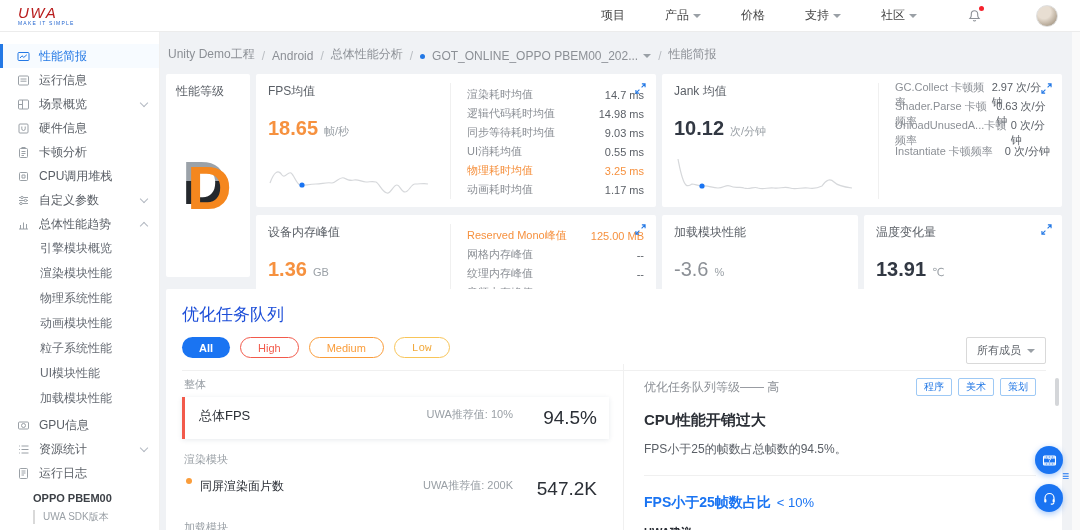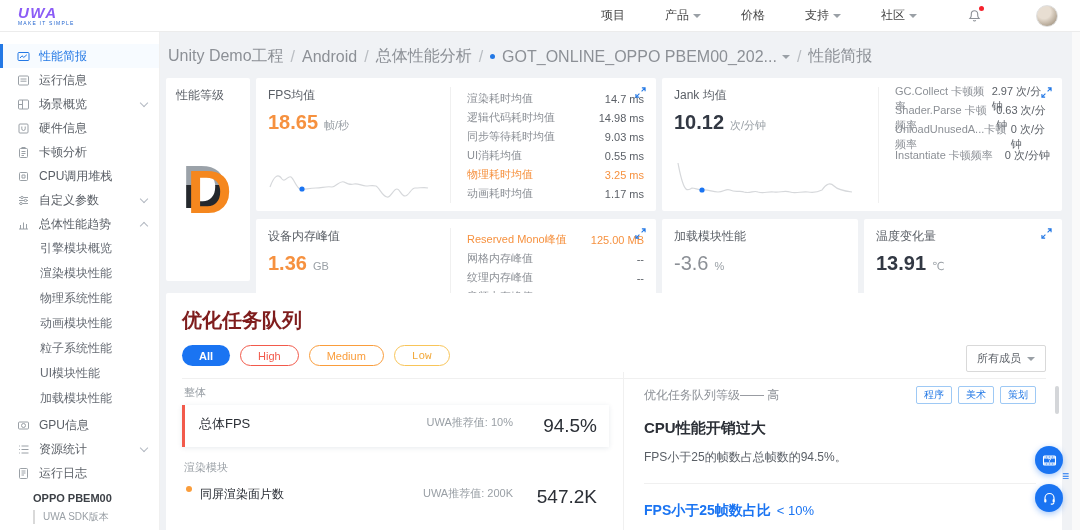--- a/index.html
+++ b/index.html
@@ -5,21 +5,21 @@
   * { margin:0; padding:0; box-sizing:border-box; }
   html,body { width:1080px; height:530px; }
   body {
     position:relative; overflow:hidden; background:#f0f2f5;
     font-family:"Liberation Sans","DejaVu Sans",sans-serif; color:#595959;
   }
   
   .topbar { position:absolute; top:0; left:0; right:0; height:32px; background:#fff;
     border-bottom:1px solid #ececec; display:flex; align-items:center; padding:0 22px 0 18px; z-index:20; }
   .logo { display:flex; flex-direction:column; line-height:1; cursor:pointer; }
-  .logo .logo-main { font-size:15px; font-weight:700; font-style:italic; color:#8b5cf6; letter-spacing:1.5px; }
+  .logo .logo-main { font-size:15px; font-weight:400; font-style:italic; color:#b91c1c; letter-spacing:1.5px; }
   .logo .logo-sub { font-size:5px; color:#2567d0; letter-spacing:1.2px; margin-top:1px; }
   .topnav { margin-left:auto; display:flex; align-items:center; gap:40px; font-size:12px; color:#454545; }
   .topnav .nav-item { display:flex; align-items:center; gap:4px; cursor:pointer; }
   .caret-down { width:0; height:0; border-left:4px solid transparent; border-right:4px solid transparent; border-top:4px solid #9aa0a6; display:inline-block; }
   .bell-wrap { position:relative; margin-left:10px; cursor:pointer; }
   .bell-dot { position:absolute; top:-2px; right:-2px; width:5px; height:5px; border-radius:50%; background:#f5222d; }
   .avatar { width:22px; height:22px; border-radius:50%; margin-left:14px;
     background:radial-gradient(circle at 35% 30%, #e8ded2 0 35%, #b8ab9a 70%, #8c8174 100%); border:1px solid #e0e0e0; cursor:pointer; }
   
   .sidebar { position:absolute; top:32px; left:0; bottom:0; width:160px; background:#fff; border-right:1px solid #f0f0f0; z-index:10; padding-top:12px; }
@@ -28,60 +28,60 @@
   .menu-item.active::before { content:""; position:absolute; left:0; top:0; bottom:0; width:3px; background:#2378e5; }
   .menu-item .mi-icon { width:13px; height:13px; flex:0 0 13px; display:flex; }
   .menu-item .chev { margin-left:auto; width:6px; height:6px; border-right:1px solid #b3b9c2; border-bottom:1px solid #b3b9c2; transform:rotate(45deg); margin-top:-3px; }
   .menu-item .chev.up { transform:rotate(-135deg); margin-top:3px; }
   .submenu-item { height:25px; line-height:25px; padding-left:40px; font-size:12px; color:#666b73; cursor:pointer; }
   .side-footer { position:absolute; left:0; right:0; bottom:6px; padding-left:17px;margin-left:16px; }
   .side-device { font-size:11px; color:#3c4046; font-weight:bold; margin-bottom:6px; }
   .side-sdk { font-size:10px; color:#9aa0a6; border-left:2px solid #d9d9d9; padding-left:8px; height:14px; line-height:14px; cursor:pointer; }
   
   .main { position:absolute; left:160px; top:32px; right:0; bottom:0; }
-  .breadcrumb { display:flex; align-items:center; gap:7px; font-size:16px; color:#8c9096; padding:14px 0 11px 8px; }
+  .breadcrumb { display:flex; align-items:flex-end; gap:7px; font-size:12px; color:#8c9096; padding:14px 0 11px 8px; }
   .breadcrumb .bc-seg { cursor:pointer; }
   .breadcrumb .bc-sep { color:#b9bdc2; }
   .bc-dot { width:5px; height:5px; border-radius:50%; background:#2378e5; display:inline-block; margin-right:2px; }
   .bc-current { display:flex; align-items:center; gap:5px; }
   
   .cards-zone { margin:0 18px 0 6px; }
   .cards-flex { display:flex; gap:6px; height:203px; }
   .grade-card { width:84px; background:#fff; border-radius:2px; padding:9px 10px; }
   .card-title { font-size:12px; color:#5a5f66; }
   .grade-letter { margin:52px 0 0 6px; font-size:62px; font-weight:800; line-height:1;
     background:linear-gradient(180deg,#9ba2a9 0 47%,#24282d 47% 100%); -webkit-background-clip:text; background-clip:text; color:transparent;
     text-shadow:5px 5px 0 #f5871e; font-family:"Liberation Sans","DejaVu Sans",sans-serif; }
   .right-col { flex:1; display:flex; flex-direction:column; gap:8px; }
   .cards-row { display:flex; gap:6px; flex:1; }
   .card { background:#fff; border-radius:2px; padding:9px 12px 8px 12px; position:relative; display:flex; }
   .card .expand-btn { position:absolute; top:9px; right:10px; cursor:pointer; }
   .card-left { display:flex; flex-direction:column; }
   .card-head { font-size:12px; color:#5a5f66; }
-  .value-line { margin-top:7px; display:flex; align-items:baseline; gap:6px; }
+  .value-line { margin-top:17px; display:flex; align-items:baseline; gap:6px; }
   .big-val { font-size:20px; font-weight:bold; }
   .big-val.orange { color:#f6913f; }
   .big-val.dark { color:#323843; }
   .big-val.grey { color:#8c9096; font-weight:normal; }
   .val-unit { font-size:11px; color:#9aa0a6; }
   .spark { margin-top:auto; }
   .metric-list { border-left:1px solid #f0f0f0; margin-left:14px; padding:2px 0 0 16px; flex:1; display:flex; flex-direction:column; justify-content:flex-start; gap:0; }
   .metric-row { display:flex; justify-content:space-between; font-size:11px; color:#8c9096; height:19px; align-items:center; }
   .metric-row .m-val { color:#5a5f66; }
   .metric-row.hl, .metric-row.hl .m-val { color:#f6913f; }
   .card-fps, .card-mem { width:400px; flex:0 0 400px; }
   .card-jank { flex:1; }
   .card-power { width:196px; flex:0 0 196px; }
   .card-temp { flex:1; }
   .fps-left { width:168px; flex:0 0 168px; }
   .jank-left { width:190px; flex:0 0 190px; }
   
   .task-card { margin-top:12px; background:#fff; border-radius:2px; height:400px; position:relative; }
   .task-head { padding:14px 16px 0 16px; }
-  .task-title { font-size:20px; color:#7f1d1d; font-weight:bold; }
+  .task-title { font-size:17px; color:#1d4ed8; font-weight:normal; }
   .filter-row { display:flex; align-items:center; margin-top:11px; gap:10px; padding-bottom:12px; border-bottom:1px solid #f0f0f0; }
   .pill { height:21px; padding:0 17px; border-radius:11px; font-size:11px; display:flex; align-items:center; cursor:pointer; }
   .pill-all { background:#1a74f2; color:#fff; font-weight:bold; }
   .pill-high { border:1px solid #f25a4b; color:#f25a4b; }
   .pill-medium { border:1px solid #fa9d3b; color:#fa9d3b; }
   .pill-low { border:1px solid #f8c559; color:#f2a93b;font-family:Liberation Mono, monospace; }
   .members-btn { margin-left:auto; border:1px solid #d9d9d9; border-radius:2px; background:#fff; font-size:11px; color:#5a5f66;
     padding:5px 10px; display:flex; align-items:center; gap:6px; cursor:pointer; margin-top:-34px; }
   .task-body { display:flex; }
   .task-list { width:458px; flex:0 0 458px; padding:4px 0 0 16px; border-right:1px solid #f0f0f0; }

